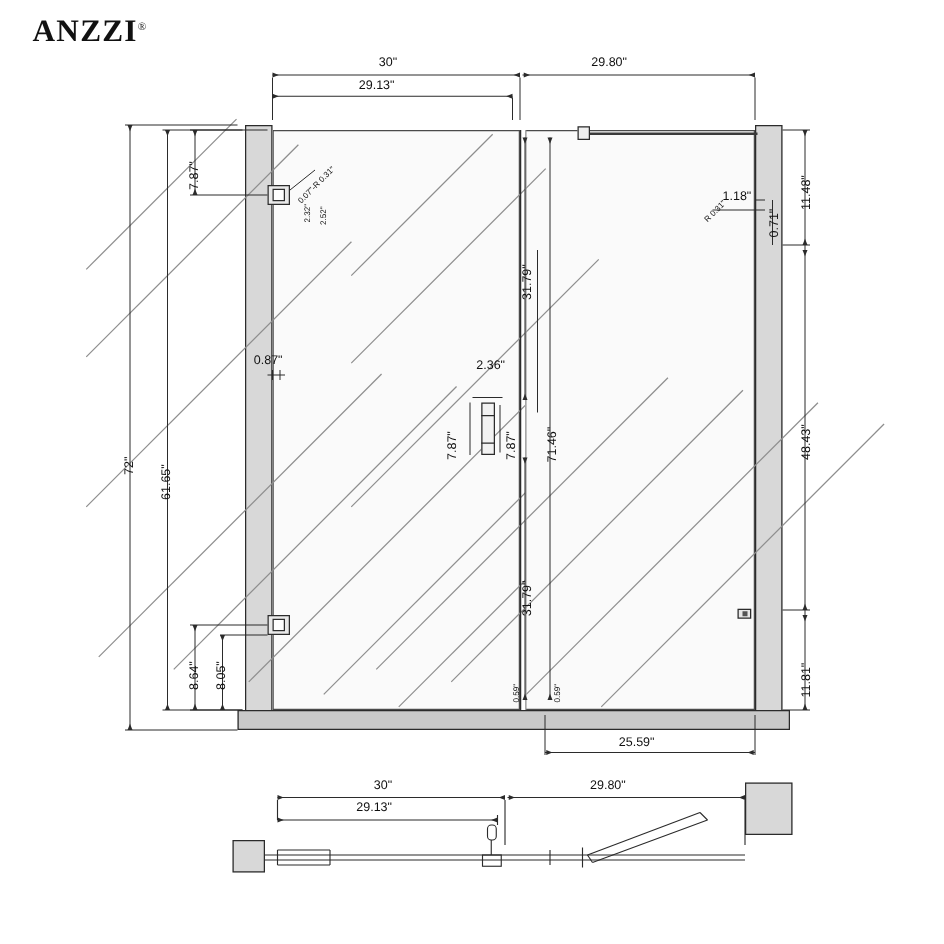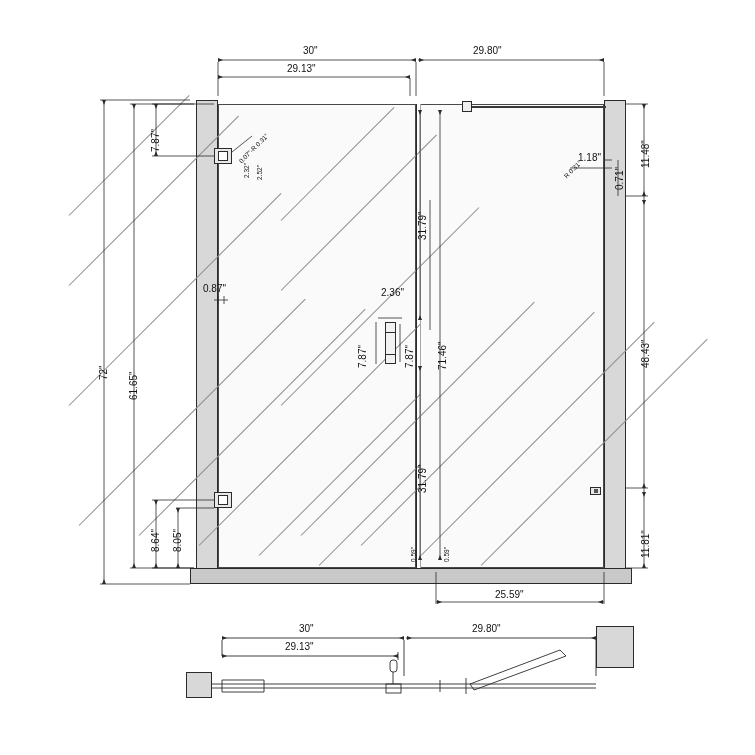--- a/index.html
+++ b/index.html
@@ -104,20 +104,23 @@
     left: 0; top: 0;
     width: 755px; height: 755px;
     pointer-events: none;
   }
 </style>
 </head>
 <body>
 
 <div class="stage">
 
+  <div class="brand">
+    <span>ANZZI</span><span class="tm">®</span>
+  </div>
 
   <div class="box fillgrey" style="left:196px; top:100px; width:22px; height:470px;"></div>
   <div class="box fillgrey" style="left:604px; top:100px; width:22px; height:470px;"></div>
 
   <div class="box fillgrey2" style="left:190px; top:568px; width:442px; height:16px;"></div>
 
   <div class="box glass" style="left:218px; top:104px; width:198px; height:464px; border-color:#4a4a4a;">
     <div class="diag" style="left:-140px; top:420px; width:320px; transform:rotate(-45deg);"></div>
     <div class="diag" style="left:-80px;  top:430px; width:320px; transform:rotate(-45deg);"></div>
     <div class="diag" style="left:-20px;  top:440px; width:340px; transform:rotate(-45deg);"></div>

